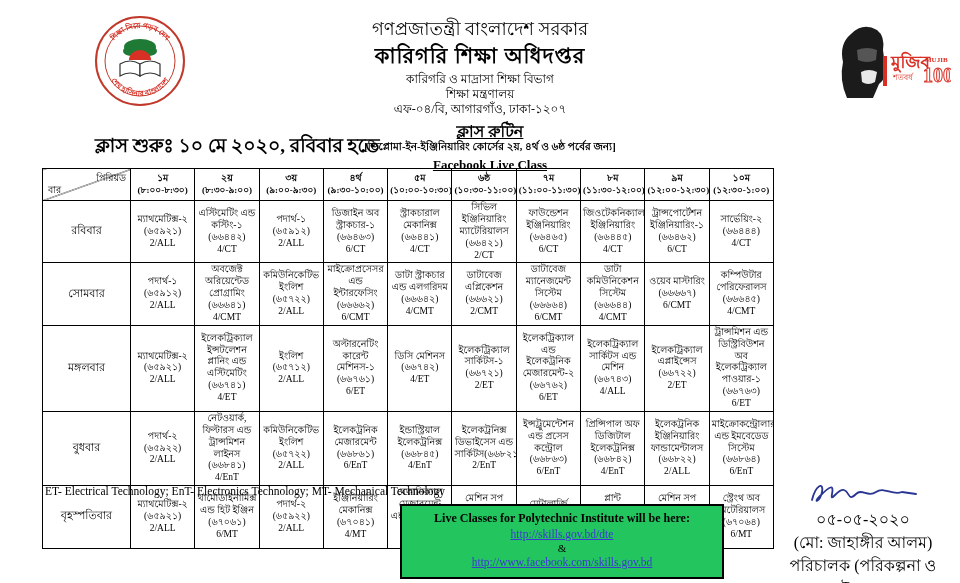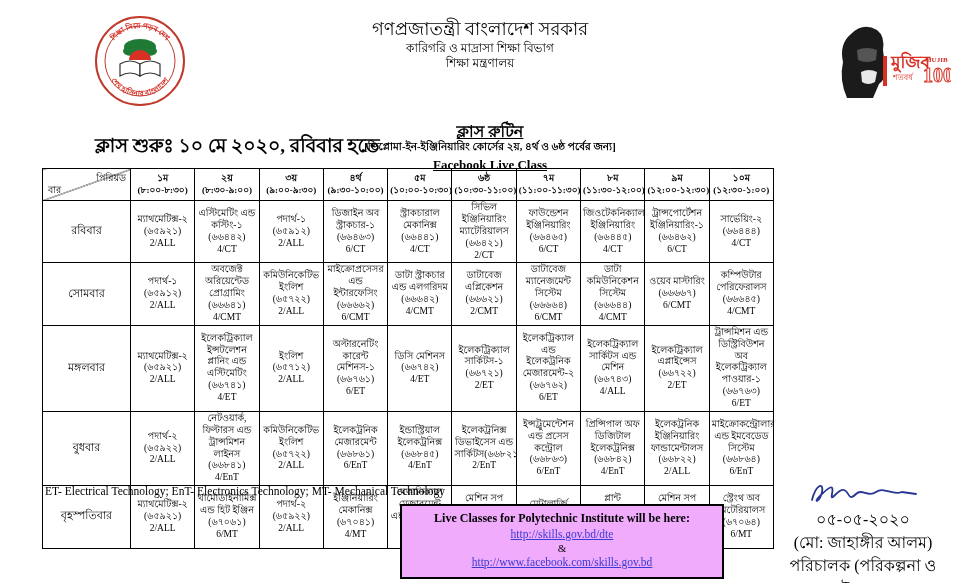--- a/index.html
+++ b/index.html
@@ -42,21 +42,21 @@
   tbody tr:nth-child(2){height:48px;}
   tbody tr:nth-child(3){height:55px;}
   tbody tr:nth-child(4){height:55px;}
   tbody tr:nth-child(5){height:58px;}
   .day-cell{font-size:11px;}
   .subject-cell{font-size:9.5px;line-height:1.25;white-space:pre-line;}
 
   
   .abbrev{position:absolute;left:45px;top:484px;font-size:11.5px;line-height:1.35;}
   .live-box{position:absolute;left:400px;top:504px;width:312px;border:2px solid #000;
-            text-align:center;padding:5px 4px 6px 4px;background:#f0abfc;}
+            text-align:center;padding:5px 4px 6px 4px;background:#22c55e;}
   .live-title{font-size:12px;font-weight:bold;line-height:1.3;}
   .live-link{display:block;font-size:11.5px;color:#3b3bd1;text-decoration:underline;line-height:1.35;}
   .amp{font-size:11px;line-height:1.2;}
   .sign-block{position:absolute;left:768px;top:476px;width:190px;text-align:center;line-height:1.45;}
   .sign-svg{display:block;margin:0 auto -2px auto;}
   .sign-date,.sign-name,.sign-role{font-size:16px;}
 </style>
 </head>
 <body>
 
@@ -79,22 +79,24 @@
     <ellipse cx="38" cy="37" rx="8" ry="5" fill="#1e7a34"></ellipse>
     <ellipse cx="56" cy="37" rx="8" ry="5" fill="#1e7a34"></ellipse>
     <rect x="45.5" y="38" width="3" height="8" fill="#4e342e"></rect>
     <path d="M 36,46 A 11,10 0 0 1 58,46 Z" fill="#d93025"></path>
     <path d="M 27,50 Q 37,44 47,50 L 47,62 Q 37,56 27,62 Z" fill="#ffffff" stroke="#333" stroke-width="1.2"></path>
     <path d="M 67,50 Q 57,44 47,50 L 47,62 Q 57,56 67,62 Z" fill="#ffffff" stroke="#333" stroke-width="1.2"></path>
   </svg>
 
   <div class="gov-header">
     <div class="gov-l1">গণপ্রজাতন্ত্রী বাংলাদেশ সরকার</div>
+    <div class="gov-l2">কারিগরি শিক্ষা অধিদপ্তর</div>
     <div class="gov-l3">কারিগরি ও মাদ্রাসা শিক্ষা বিভাগ</div>
     <div class="gov-l4">শিক্ষা মন্ত্রণালয়</div>
+    <div class="gov-l5">এফ-০৪/বি, আগারগাঁও, ঢাকা-১২০৭</div>
   </div>
 
   <svg class="mujib-logo" width="118" height="88" viewBox="0 0 118 88">
     <path d="M 18,14 Q 30,2 44,10 Q 52,16 50,30 L 52,46 Q 54,58 46,64 L 40,78 L 14,78 Q 6,60 10,42 Q 6,24 18,14 Z" fill="#1b1b1b"></path>
     <path d="M 24,30 Q 34,26 44,30 L 43,40 Q 34,44 25,40 Z" fill="#555"></path>
     <path d="M 28,52 Q 36,48 44,52 L 42,62 Q 35,66 29,62 Z" fill="#e8e8e8"></path>
     <rect x="50" y="36" width="4" height="30" fill="#d93025"></rect>
     <text x="58" y="48" font-size="17" font-weight="bold" fill="#d93025">মুজিব</text>
     <text x="60" y="60" font-size="8" fill="#d93025">শতবর্ষ</text>
     <text x="92" y="42" font-size="7" font-weight="bold" fill="#d93025">MUJIB</text>

